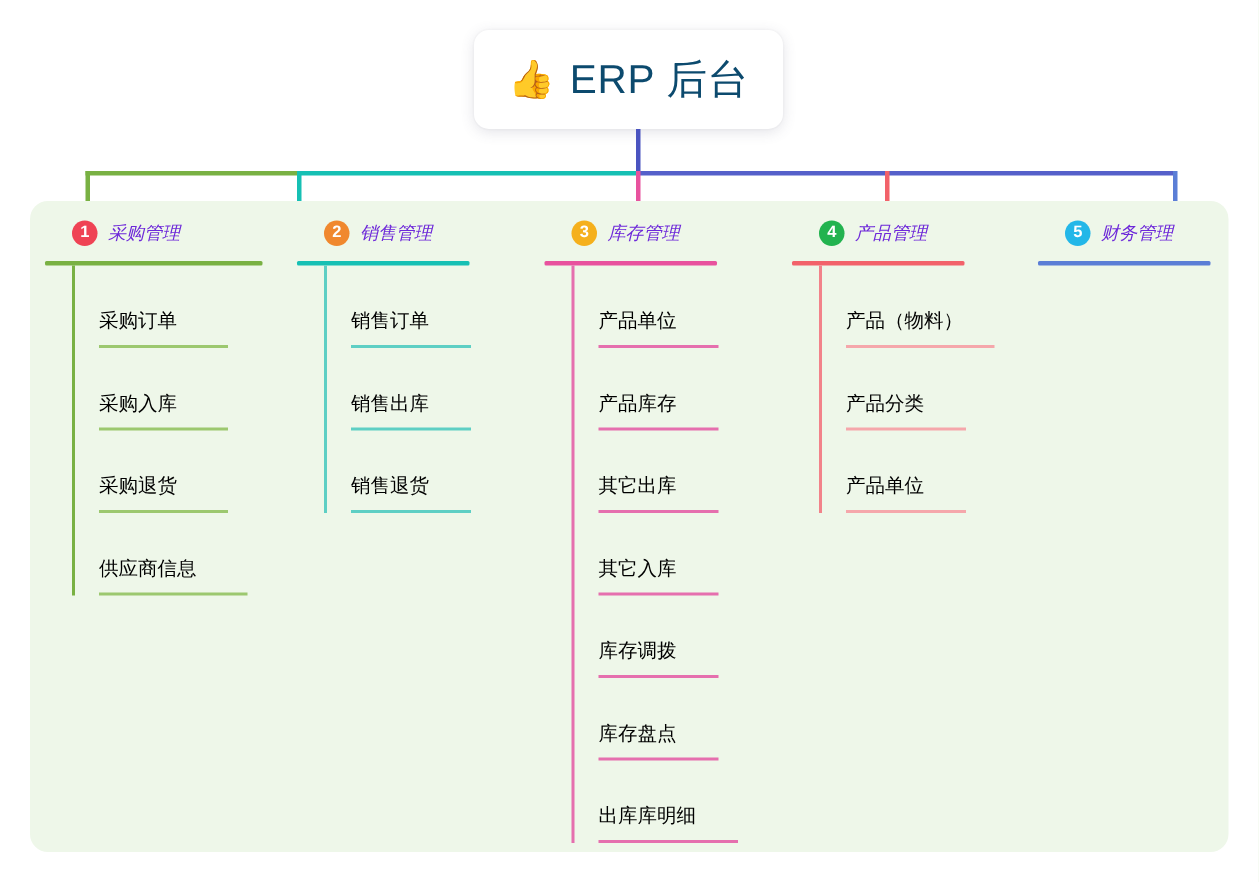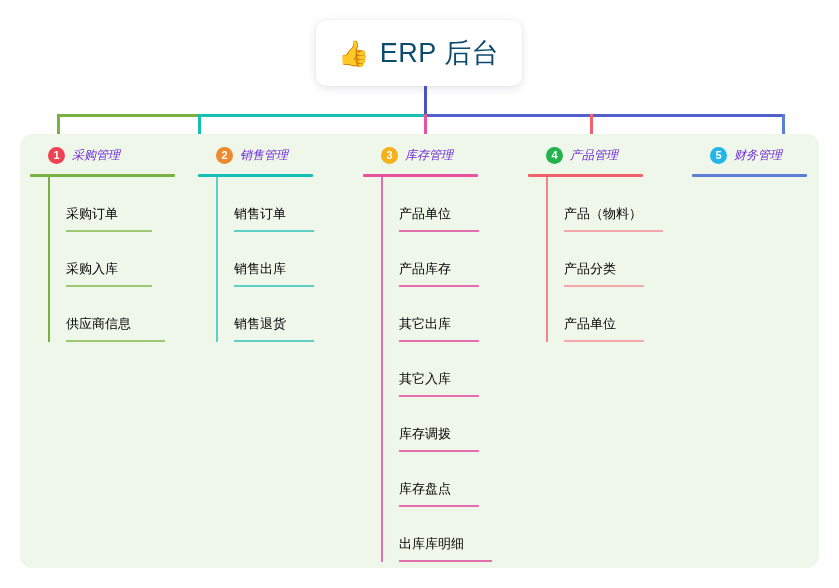--- a/index.html
+++ b/index.html
@@ -129,20 +129,24 @@
       <div class="spine" style="background:#79b143;"></div>
       <div class="leaf">
         <span class="leaf-text">采购订单</span>
         <span class="leaf-rule" style="background:#9cc86f;left:18px;width:86px;"></span>
       </div>
       <div class="leaf">
         <span class="leaf-text">采购入库</span>
         <span class="leaf-rule" style="background:#9cc86f;left:18px;width:86px;"></span>
       </div>
       <div class="leaf">
+        <span class="leaf-text">采购退货</span>
+        <span class="leaf-rule" style="background:#9cc86f;left:18px;width:86px;"></span>
+      </div>
+      <div class="leaf">
         <span class="leaf-text">供应商信息</span>
         <span class="leaf-rule" style="background:#9cc86f;left:18px;width:99px;"></span>
       </div>
     </div>
   </div>
 
   <div class="col" style="left:198px;width:115px;">
     <div class="col-head">
       <span class="badge" style="background:#f0882e;">2</span>
       <span class="col-title">销售管理</span>

